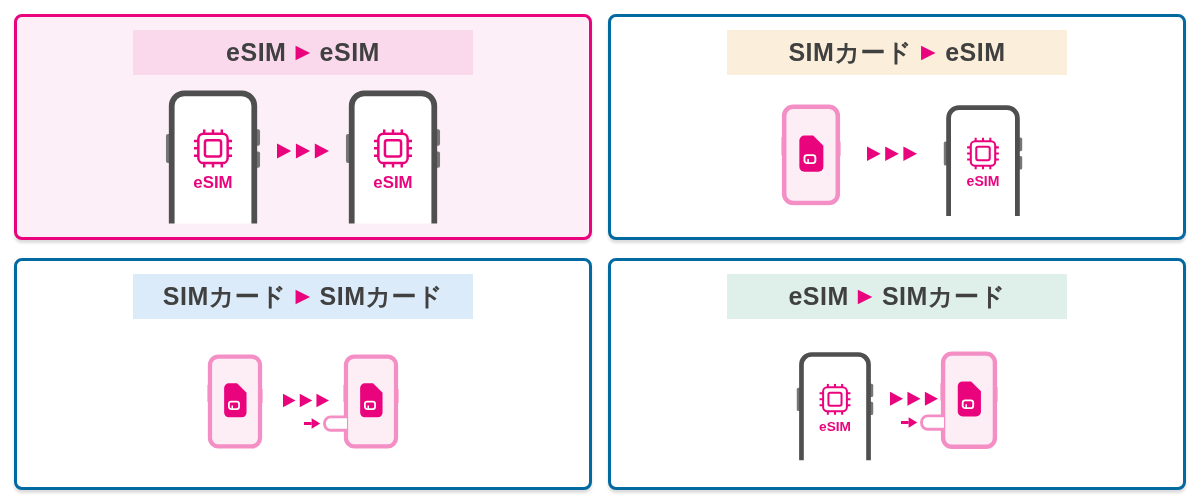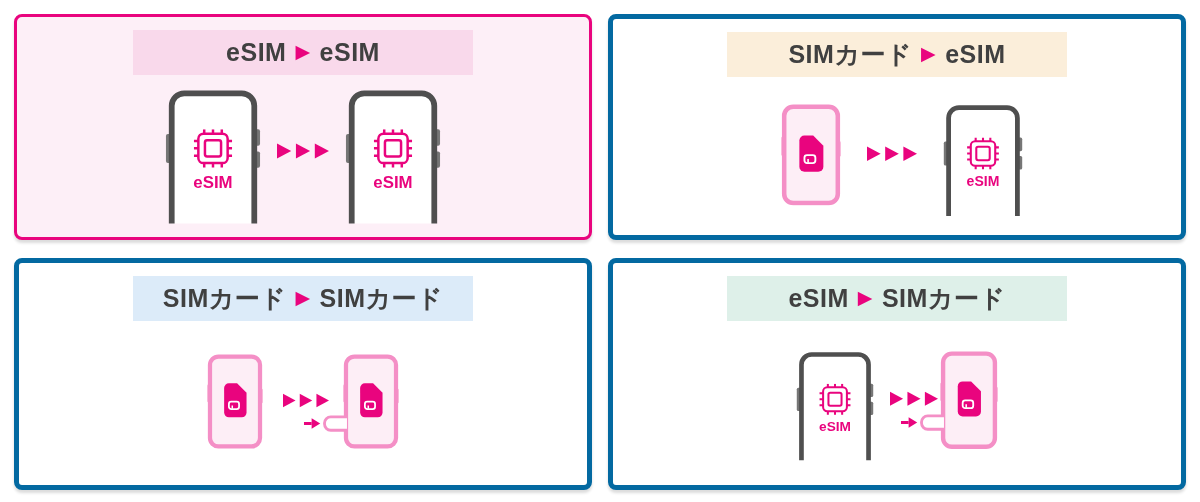--- a/index.html
+++ b/index.html
@@ -11,21 +11,21 @@
   .grid{
     display:grid;
     grid-template-columns:578px 578px;
     grid-template-rows:226px 232px;
     gap:18px 16px;
     padding:14px 14px 0 14px;
     box-sizing:border-box;
   }
   .card{
     background:#ffffff;
-    border:5px solid #0369a1;
+    border:3px solid #0369a1;
     border-radius:8px;
     box-shadow:0 3px 3px rgba(0,0,0,0.14);
     display:flex;
     flex-direction:column;
     align-items:center;
     box-sizing:border-box;
     cursor:pointer;
     overflow:hidden;
   }
   .card.selected{

